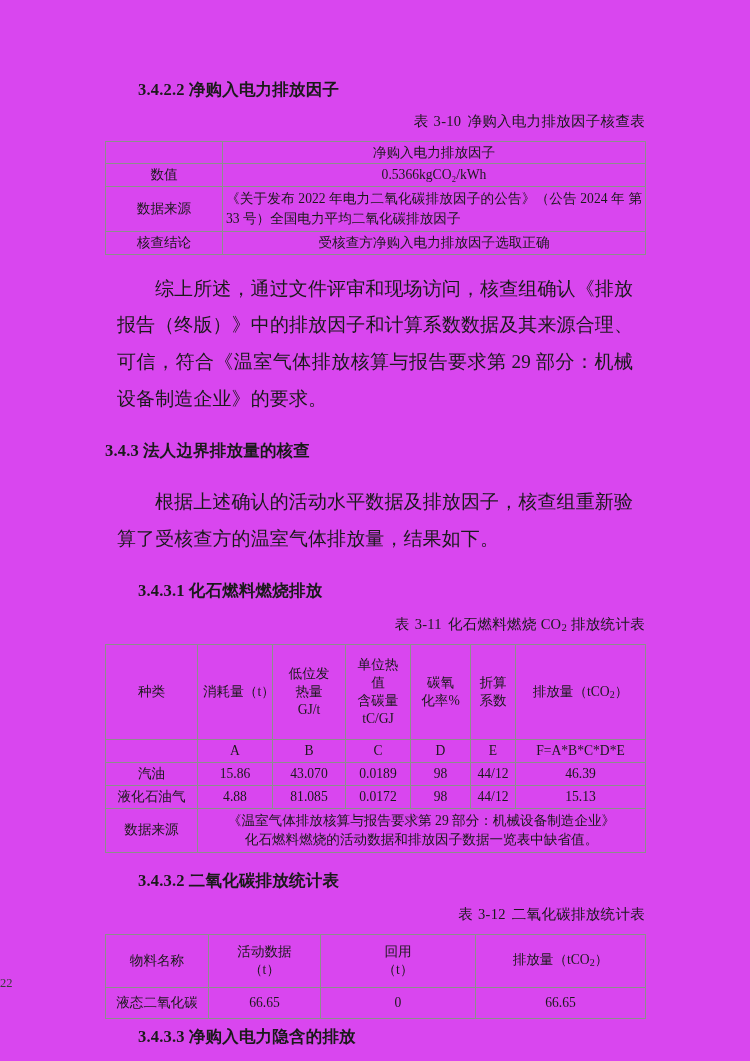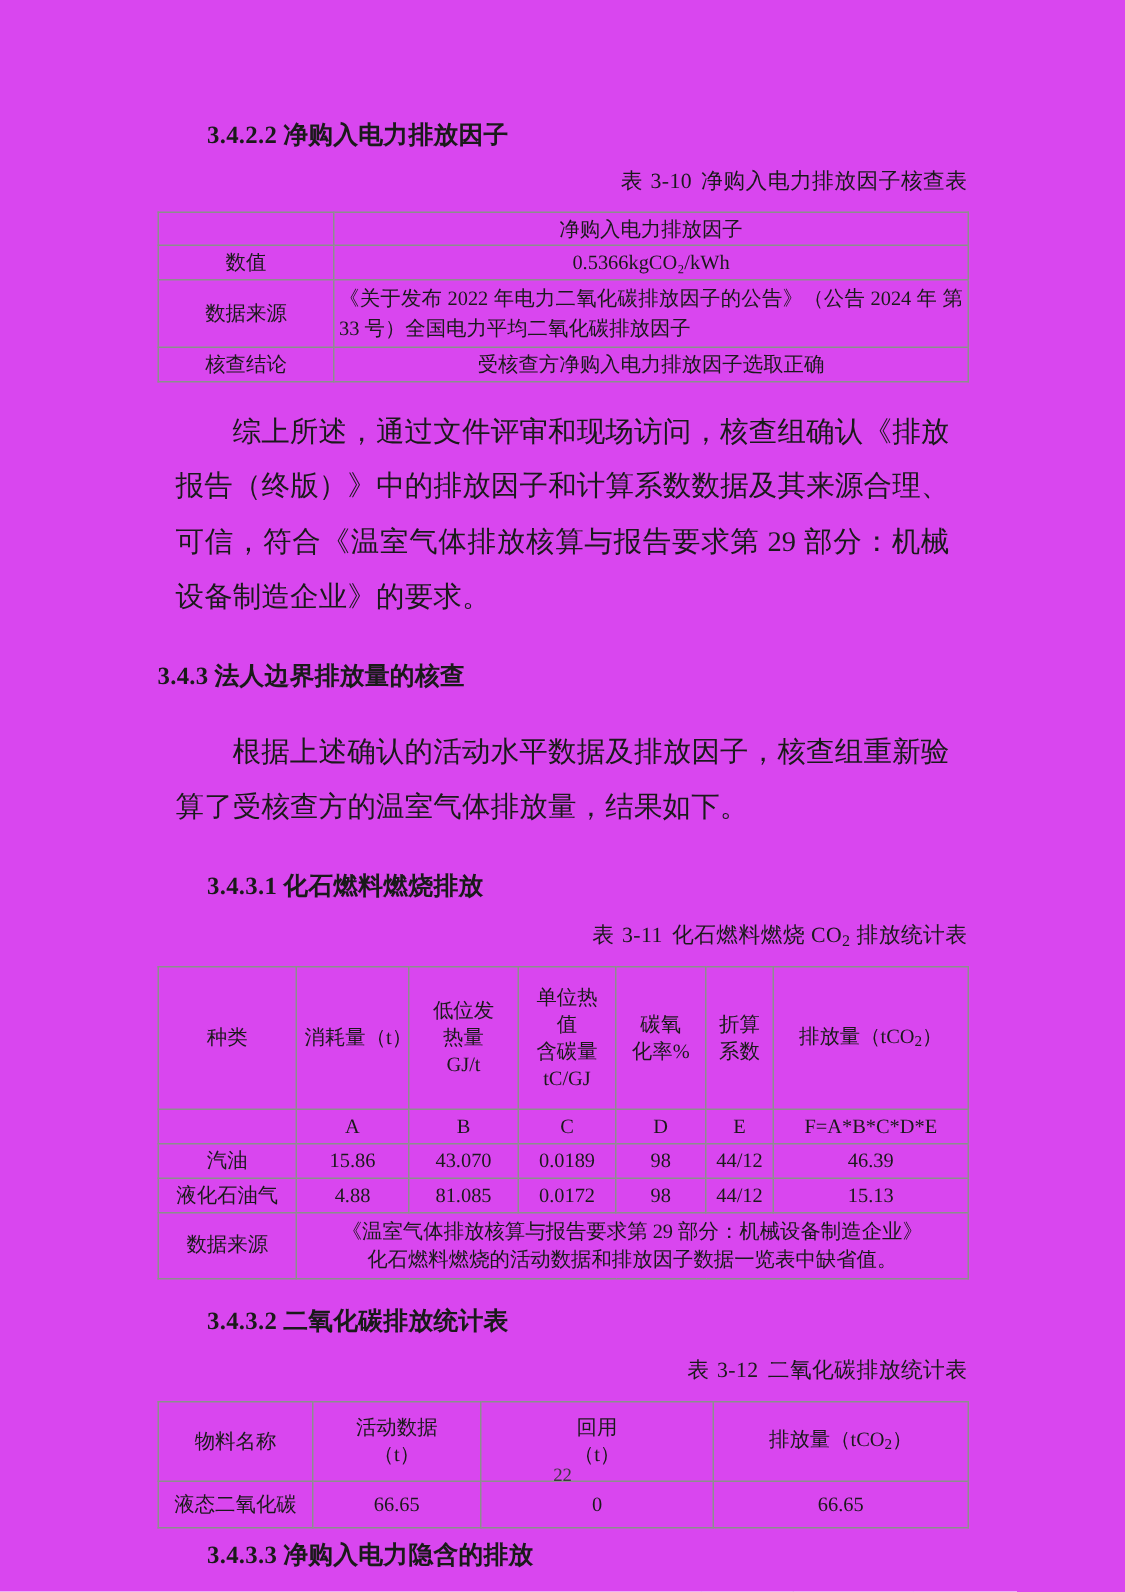--- a/index.html
+++ b/index.html
@@ -94,21 +94,20 @@
   .sp8  { height: 8px; }
   .sp10 { height: 10px; }
   .sp16 { height: 16px; }
 
   
   #pagenum {
     position: absolute;
     left: 0;
     right: 0;
     top: 976px;
-    text-align: center;
     font-size: 12.5px;
     color: #3a3a3a;
   }
 </style>
 </head>
 <body>
 
 <div id="page">
   <div id="content">
 

